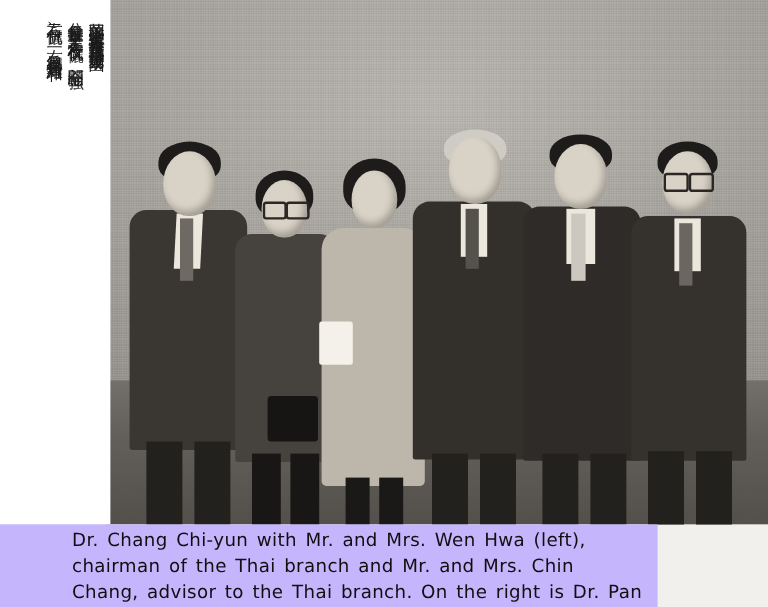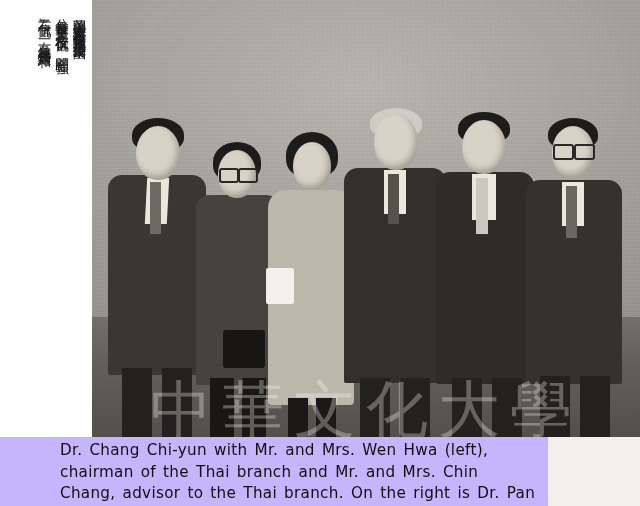--- a/index.html
+++ b/index.html
@@ -231,21 +231,20 @@
         <div class="tie" style="left:478px; top:186px; width:11px; height:52px; background:#6b6760;"></div>
         <div class="hair" style="left:460px; top:118px; width:50px; height:32px;"></div>
         <div class="head" style="left:464px; top:126px; width:42px; height:52px;"></div>
         <div class="glasses" style="left:465px; top:144px; width:17px; height:12px;"></div>
         <div class="glasses" style="left:486px; top:144px; width:17px; height:12px;"></div>
         <div class="legs" style="left:452px; top:376px; width:30px; height:62px;"></div>
         <div class="legs" style="left:492px; top:376px; width:30px; height:62px;"></div>
       </div>
     </div>
 
-    <div class="watermark">中華文化大學</div>
 
     <div class="vcaption">
       <div class="vline">華岡學會總會名譽會長張其昀博士接見泰國</div>
       <div class="vline">分會長華文華（左一）校友伉儷、顧問金強</div>
       <div class="vline">右二）伉儷、右一爲總會長潘維和</div>
     </div>
   </div>
 
   <div class="ecaption">
     <p>Dr. Chang Chi-yun with Mr. and Mrs. Wen Hwa (left), chairman of the Thai branch and Mr. and Mrs. Chin Chang, advisor to the Thai branch. On the right is Dr. Pan Wei-ho.</p>

